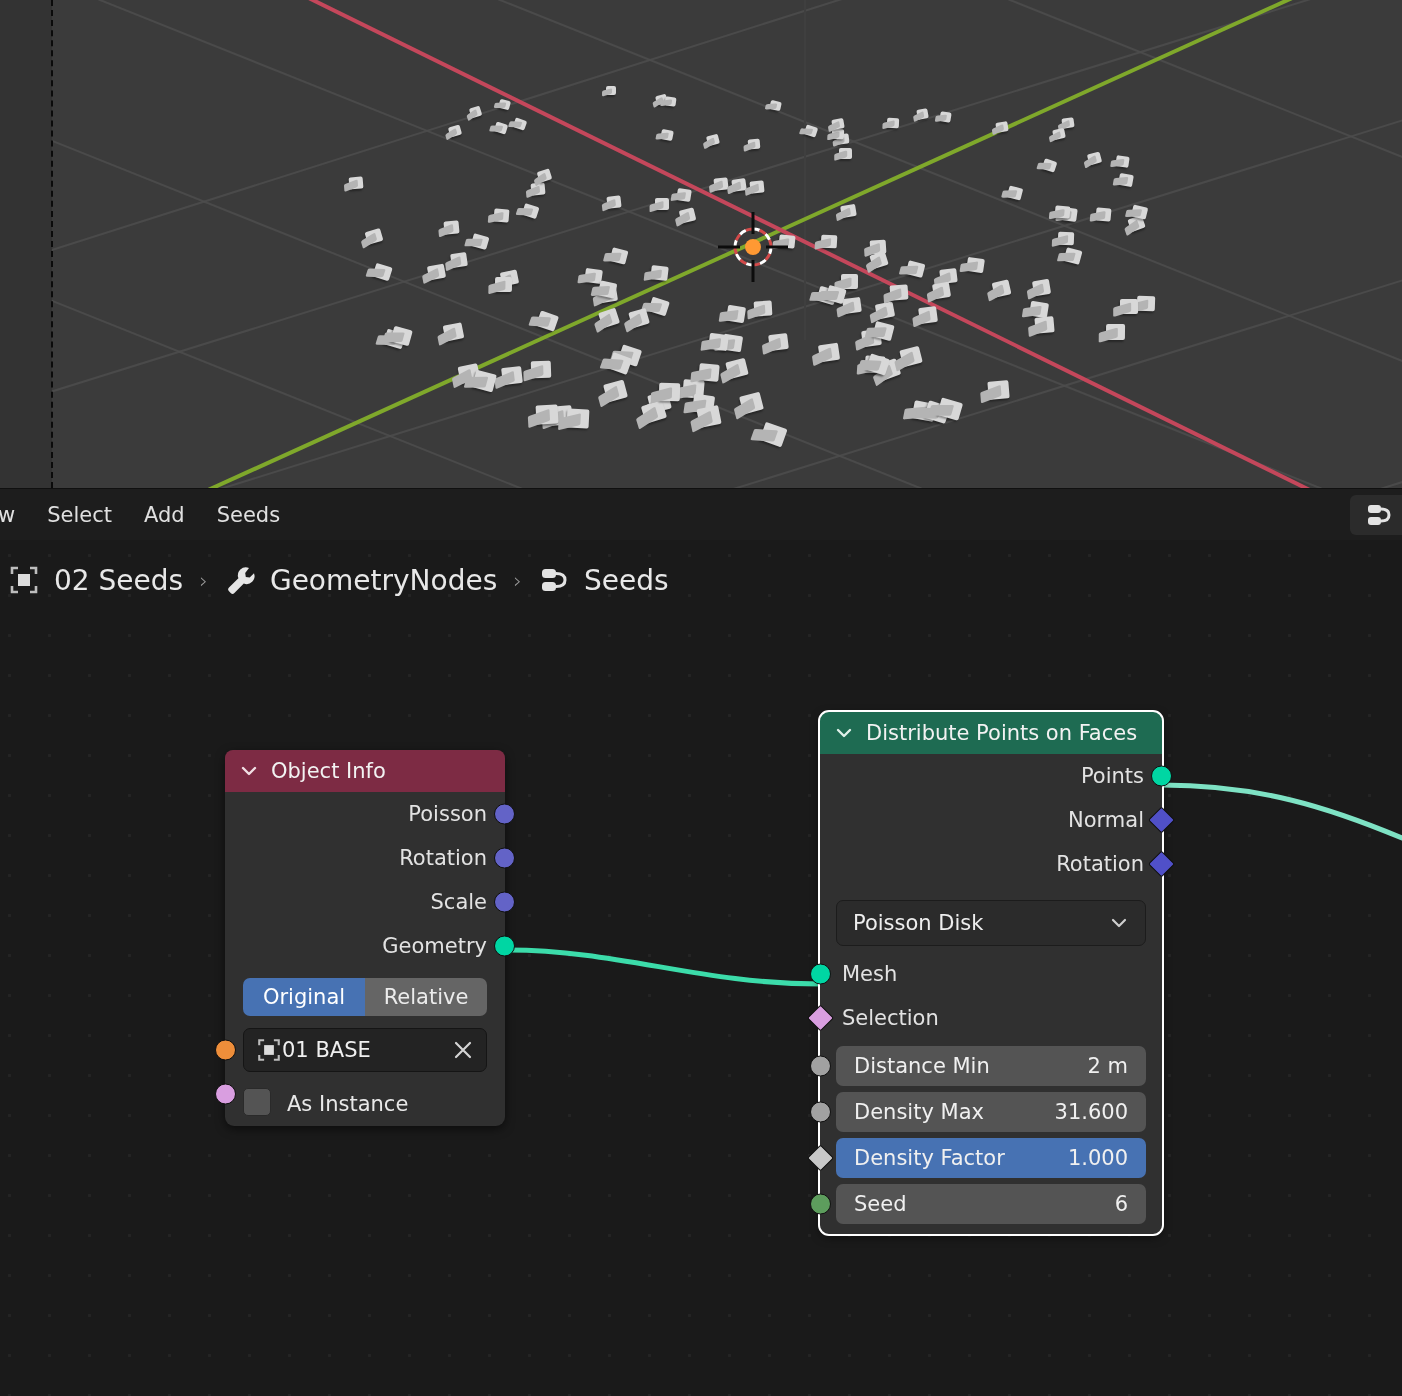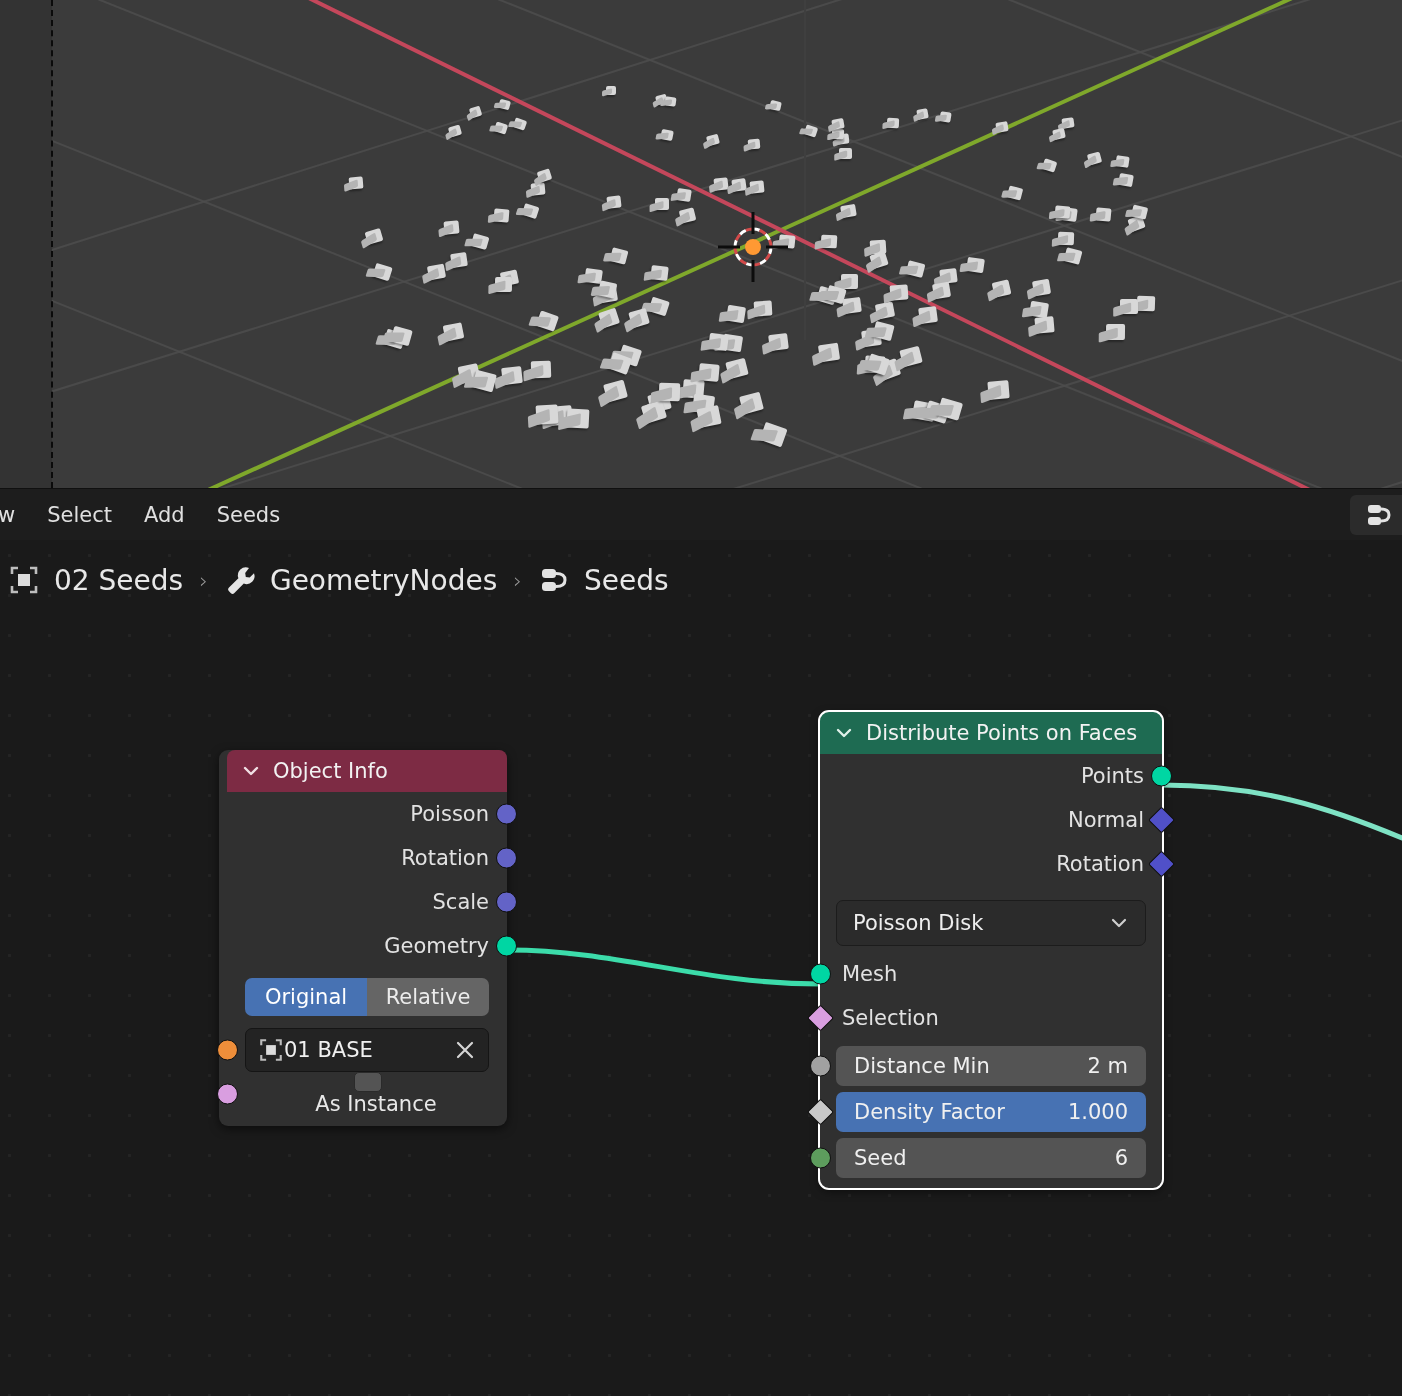--- a/index.html
+++ b/index.html
@@ -181,21 +181,21 @@
     background: #232323;
     border: 1px solid #151515;
     display: flex; align-items: center;
     padding: 0 12px;
     color: #f0f0f0; font-size: 21px;
     margin: 0 18px;
     position: relative;
   }
   .obj-field .ofname { margin-left: 0; flex: 1; }
 
-  .checkbox-row { display:flex; align-items:center; padding-left: 18px; height: 44px; position: relative; flex-direction: column;}
+  .checkbox-row { display:flex; align-items:flex-end; padding-left: 18px; height: 44px; position: relative;}
   .cbox {
     width: 26px; height: 26px; border-radius: 5px;
     background: #545454; border: 1px solid #2a2a2a;
     margin-right: 16px;
   }
   .cb-label { color:#e8e8e8; font-size:21px; }
 
   #node-distribute { outline: 2px solid #ffffff; outline-offset: 0px; }
 
   svg.noodle { position:absolute; left:0; top:0; width:1402px; height:856px; pointer-events:none; }
@@ -669,21 +669,21 @@
       </svg>
     </span>
     <span class="bc-label">Seeds</span>
   </div>
 
   <svg class="noodle" viewBox="0 0 1402 856">
     <path d="M507 410 C 620 410, 700 444, 820 444" fill="none" stroke="#3cdcaa" stroke-width="5" stroke-linecap="round"></path>
     <path d="M1162 245 C 1260 245, 1330 268, 1402 298" fill="none" stroke="#7ee2c4" stroke-width="5" stroke-linecap="round"></path>
   </svg>
 
-  <div class="node" id="node-object-info" style="left:219px; top:210px; width:280px;padding-left:8px;">
+  <div class="node" id="node-object-info" style="left:225px; top:210px; width:280px;">
     <div class="node-header" style="background:#7d2b44;">
       <span class="collapse-chevron">
         <svg width="20" height="20" viewBox="0 0 20 20">
             <path d="M4 7 L10 13 L16 7" fill="none" stroke="#f0dfe4" stroke-width="2.4" stroke-linecap="round" stroke-linejoin="round"></path>
           </svg>
       </span>
       <span>Object Info</span>
     </div>
     <div class="node-body">
 
@@ -781,20 +781,27 @@
       </div>
 
       <div class="widget-row">
         <span class="sock in" style="background:#a1a1a1; top:20px; left:-10px;"></span>
         <div class="field">
           <span>Distance Min</span>
           <span class="fv">2 m</span>
         </div>
       </div>
       <div class="widget-row">
+        <span class="sock in" style="background:#a1a1a1; top:20px; left:-10px;"></span>
+        <div class="field">
+          <span>Density Max</span>
+          <span class="fv">31.600</span>
+        </div>
+      </div>
+      <div class="widget-row">
         <span class="sock in diamond" style="background:#c8c8c8; top:20px; left:-9px;"></span>
         <div class="field active">
           <span>Density Factor</span>
           <span class="fv">1.000</span>
         </div>
       </div>
       <div class="widget-row">
         <span class="sock in" style="background:#5d9d5d; top:20px; left:-10px;"></span>
         <div class="field">
           <span>Seed</span>

